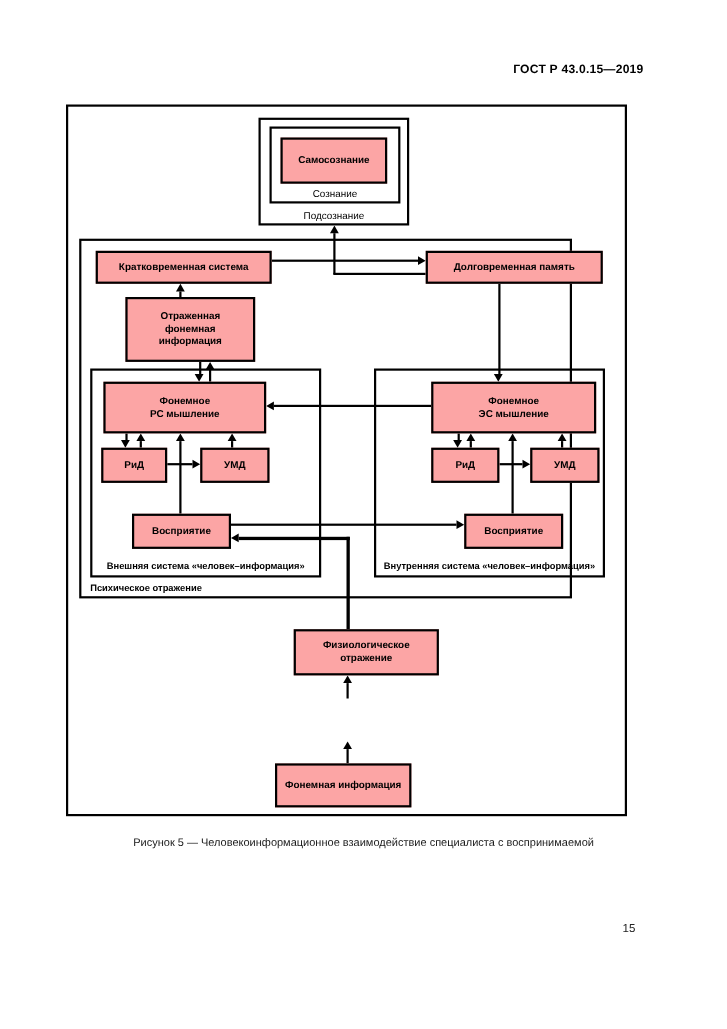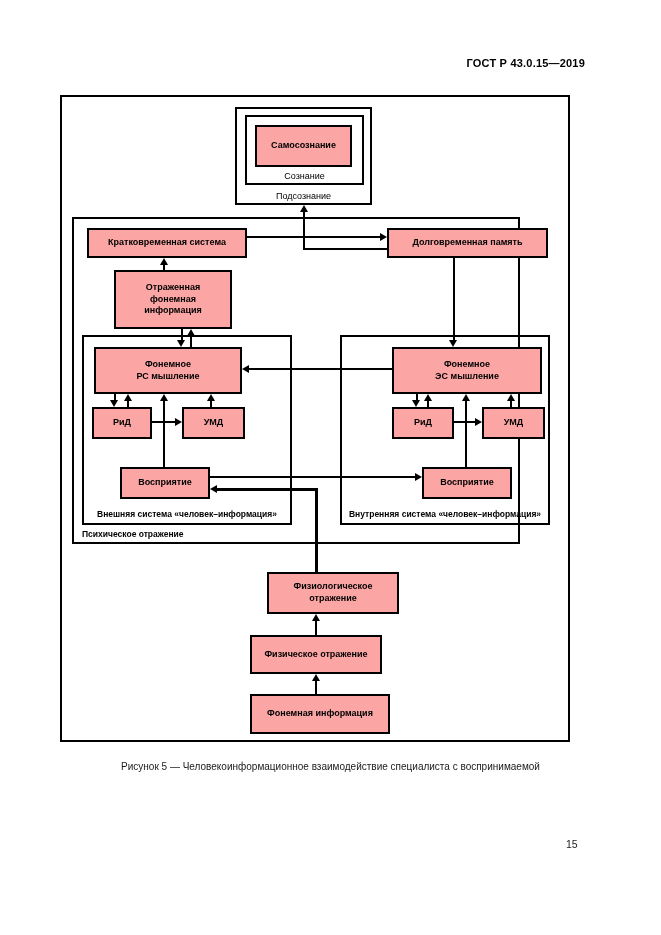--- a/index.html
+++ b/index.html
@@ -158,22 +158,21 @@
     <div class="box" style="left:30px; top:310px; width:60px; height:32px;">РиД</div>
     <div class="box" style="left:120px; top:310px; width:63px; height:32px;">УМД</div>
     <div class="box" style="left:330px; top:310px; width:62px; height:32px;">РиД</div>
     <div class="box" style="left:420px; top:310px; width:63px; height:32px;">УМД</div>
 
     <div class="box" style="left:58px; top:370px; width:90px; height:32px;">Восприятие</div>
     <div class="box" style="left:360px; top:370px; width:90px; height:32px;">Восприятие</div>
 
     <div class="box" style="left:188px; top:475px; width:132px; height:42px;margin-left:17px;">Физиологическое
 отражение</div>
-    <div class="box" style="left:188px; top:538px; width:132px; height:39px;">Физическое отражение</div>
-    <div class="box" style="left:188px; top:597px; width:140px; height:40px;">Фонемная информация</div>
+    <div class="box" style="left:188px; top:597px; width:124px; height:40px;">Фонемная информация</div>
 
   </div>
 
   <div class="caption">
     <div>Рисунок 5 — Человекоинформационное взаимодействие специалиста с воспринимаемой</div>
   </div>
 
   <div class="pagenum">15</div>
 
 </div>

